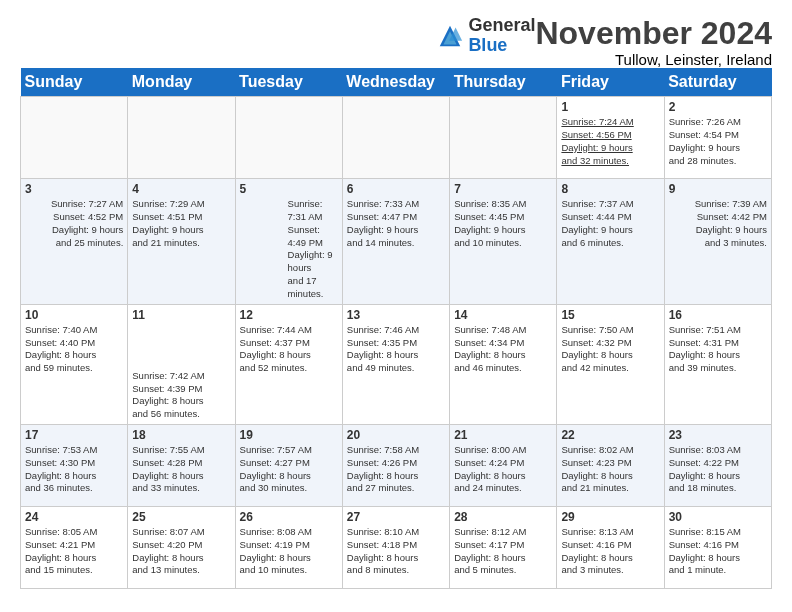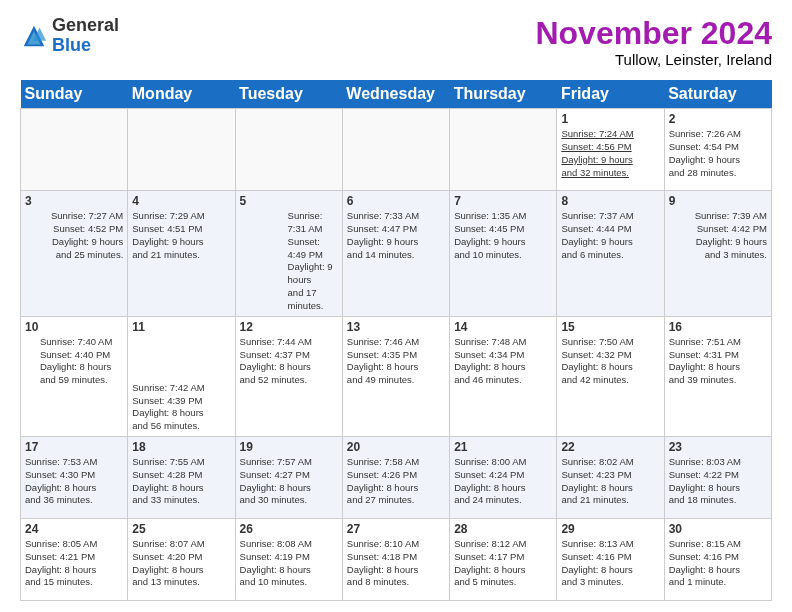--- a/index.html
+++ b/index.html
@@ -9,23 +9,22 @@
       width: 792px;
       height: 612px;
       overflow: hidden;
     }
     .page {
       width: 792px;
       padding: 16px 20px 10px 20px;
     }
     .header {
       display: flex;
-      justify-content: space-between;
+      justify-content: flex-end;
       align-items: flex-start;
-      margin-bottom: 12px;
     }
     .logo {
       display: flex;
       align-items: center;
       gap: 4px;
     }
     .logo-text {
       font-size: 18px;
       font-weight: bold;
       line-height: 1.1;
@@ -35,21 +34,21 @@
     .logo-icon {
       width: 28px;
       height: 28px;
     }
     .title-block {
       text-align: right;
     }
     .month-title {
       font-size: 32px;
       font-weight: bold;
-      color: #a21caf;
+      color: #404040;
       line-height: 1.1;
     }
     .location {
       font-size: 15px;
       color: #000000;
     }
     table {
       width: 100%;
       border-collapse: collapse;
       table-layout: fixed;
@@ -175,21 +174,21 @@
           </td>
           <td>
             <span class="day-num">6</span>
             <div class="day-info" style="white-space: pre-line;">Sunrise: 7:33 AM
 Sunset: 4:47 PM
 Daylight: 9 hours
 and 14 minutes.</div>
           </td>
           <td>
             <span class="day-num">7</span>
-            <div class="day-info" style="white-space: pre-line;">Sunrise: 1:35 AM
+            <div class="day-info" style="white-space: pre-line;">Sunrise: 8:35 AM
 Sunset: 4:45 PM
 Daylight: 9 hours
 and 10 minutes.</div>
           </td>
           <td>
             <span class="day-num">8</span>
             <div class="day-info" style="white-space: pre-line;">Sunrise: 7:37 AM
 Sunset: 4:44 PM
 Daylight: 9 hours
 and 6 minutes.</div>
@@ -198,21 +197,21 @@
             <span class="day-num">9</span>
             <div class="day-info" style="white-space: pre-line; text-align: right;">Sunrise: 7:39 AM
 Sunset: 4:42 PM
 Daylight: 9 hours
 and 3 minutes.</div>
           </td>
         </tr>
         <tr class="row-white">
           <td>
             <span class="day-num">10</span>
-            <div class="day-info" style="white-space: pre-line; margin-left: 15px;">Sunrise: 7:40 AM
+            <div class="day-info" style="white-space: pre-line;">Sunrise: 7:40 AM
 Sunset: 4:40 PM
 Daylight: 8 hours
 and 59 minutes.</div>
           </td>
           <td>
             <span class="day-num">11</span>
             <div class="day-info" style="white-space: pre-line; margin-top: 48px;">Sunrise: 7:42 AM
 Sunset: 4:39 PM
 Daylight: 8 hours
 and 56 minutes.</div>

